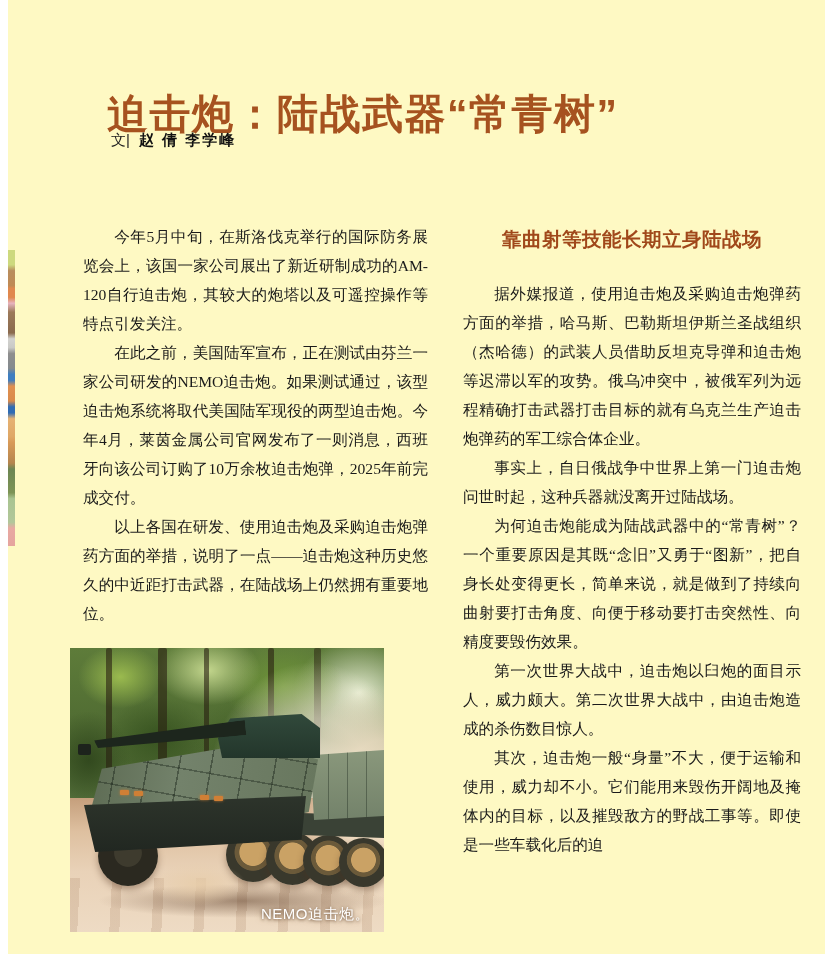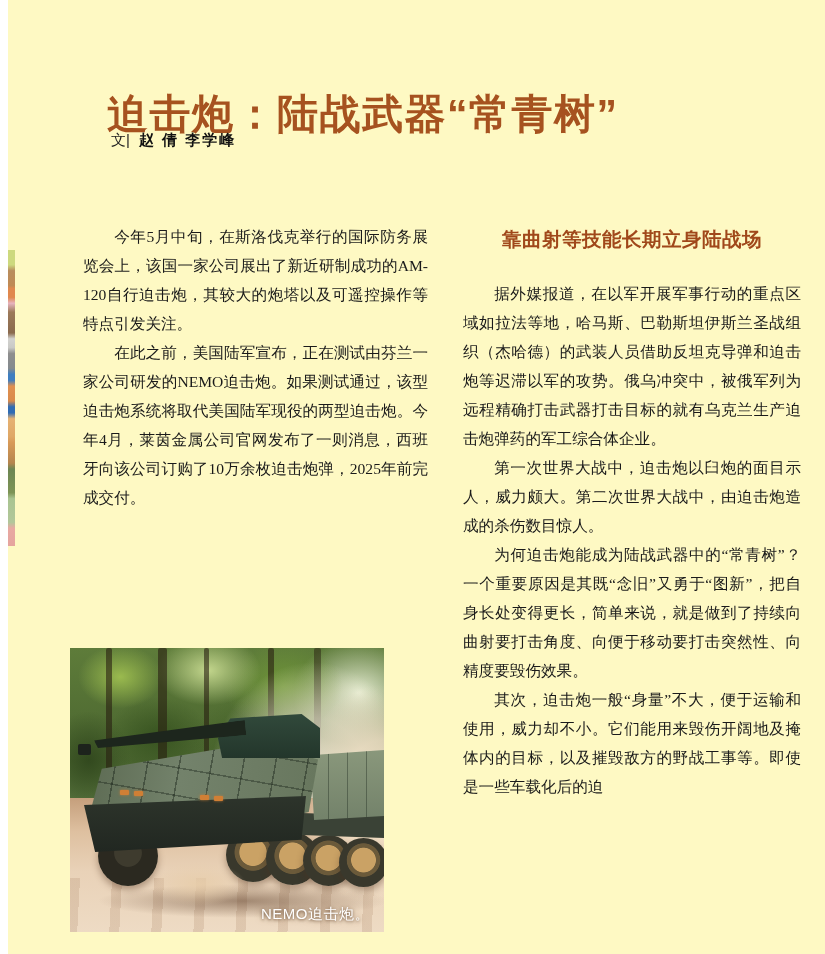--- a/index.html
+++ b/index.html
@@ -157,27 +157,29 @@
   <div class="byline">
     <span class="prefix">文|</span>
     <span class="authors">赵 倩  李学峰</span>
   </div>
 
   <div class="edge-strip"></div>
 
   <div class="col-left">
     <p class="body-p">今年5月中旬，在斯洛伐克举行的国际防务展览会上，该国一家公司展出了新近研制成功的AM-120自行迫击炮，其较大的炮塔以及可遥控操作等特点引发关注。</p>
     <p class="body-p">在此之前，美国陆军宣布，正在测试由芬兰一家公司研发的NEMO迫击炮。如果测试通过，该型迫击炮系统将取代美国陆军现役的两型迫击炮。今年4月，莱茵金属公司官网发布了一则消息，西班牙向该公司订购了10万余枚迫击炮弹，2025年前完成交付。</p>
+    <p class="body-p">以上各国在研发、使用迫击炮及采购迫击炮弹药方面的举措，说明了一点——迫击炮这种历史悠久的中近距打击武器，在陆战场上仍然拥有重要地位。</p>
   </div>
 
   <div class="col-right">
     <h2 class="section-heading" style="color: rgb(160, 72, 26);">靠曲射等技能长期立身陆战场</h2>
-    <p class="body-p">据外媒报道，在以军开展军事行动的重点区域如拉法等地，哈马斯、巴勒斯坦伊斯兰圣战组织（杰哈德）的武装人员借助反坦克导弹和迫击炮等迟滞以军的攻势。俄乌冲突中，被俄军列为远程精确打击武器打击目标的就有乌克兰生产迫击炮弹药的军工综合体企业。</p>
+    <p class="body-p">据外媒报道，使用迫击炮及采购迫击炮弹药方面的举措，哈马斯、巴勒斯坦伊斯兰圣战组织（杰哈德）的武装人员借助反坦克导弹和迫击炮等迟滞以军的攻势。俄乌冲突中，被俄军列为远程精确打击武器打击目标的就有乌克兰生产迫击炮弹药的军工综合体企业。</p>
+    <p class="body-p">事实上，自日俄战争中世界上第一门迫击炮问世时起，这种兵器就没离开过陆战场。</p>
+    <p class="body-p">为何迫击炮能成为陆战武器中的“常青树”？一个重要原因是其既“念旧”又勇于“图新”，把自身长处变得更长，简单来说，就是做到了持续向曲射要打击角度、向便于移动要打击突然性、向精度要毁伤效果。</p>
     <p class="body-p">第一次世界大战中，迫击炮以臼炮的面目示人，威力颇大。第二次世界大战中，由迫击炮造成的杀伤数目惊人。</p>
-    <p class="body-p">为何迫击炮能成为陆战武器中的“常青树”？一个重要原因是其既“念旧”又勇于“图新”，把自身长处变得更长，简单来说，就是做到了持续向曲射要打击角度、向便于移动要打击突然性、向精度要毁伤效果。</p>
     <p class="body-p">其次，迫击炮一般“身量”不大，便于运输和使用，威力却不小。它们能用来毁伤开阔地及掩体内的目标，以及摧毁敌方的野战工事等。即使是一些车载化后的迫</p>
   </div>
 
   <div class="photo">
     <div class="forest"></div>
     <div class="trunk" style="left:36px;width:6px;height:150px;"></div>
     <div class="trunk" style="left:88px;width:9px;height:150px;"></div>
     <div class="trunk" style="left:134px;width:5px;height:145px;"></div>
     <div class="trunk" style="left:198px;width:6px;height:140px;"></div>
     <div class="trunk" style="left:244px;width:7px;height:135px;opacity:.8;"></div>

